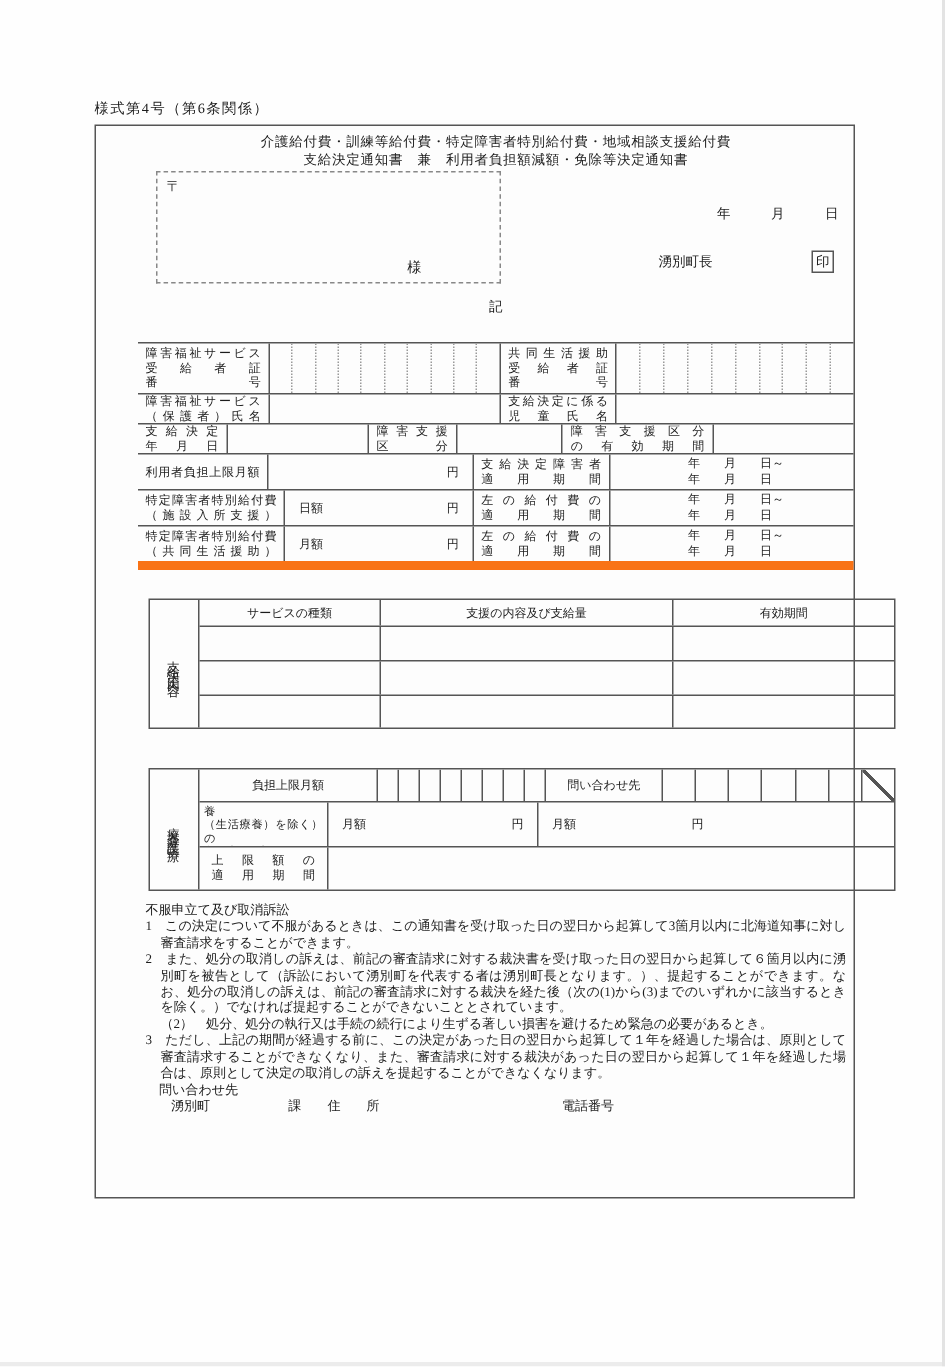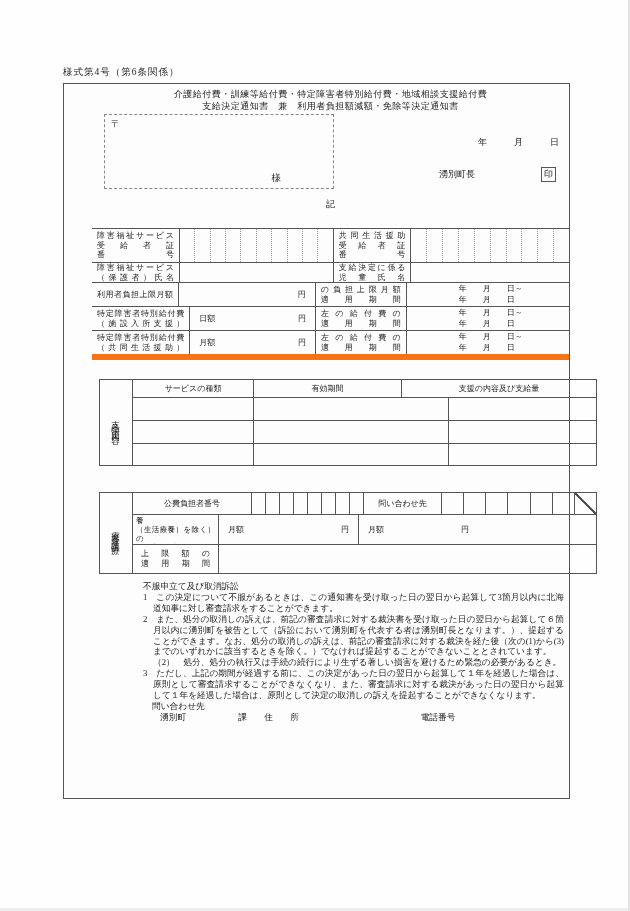--- a/index.html
+++ b/index.html
@@ -45,21 +45,21 @@
   .t1 { margin-top:17px; border-top:1px solid #555; border-bottom:6px solid #f97316; }
 
   .t23 { margin-left:7px; width:498px; border:1px solid #555; display:flex; }
   .t2 { margin-top:19px; }
   .t3 { margin-top:26px; }
   .vcell { width:35px; border-right:1px solid #555; display:flex; align-items:center; justify-content:center; }
   .vtext { writing-mode:vertical-rl; text-orientation:upright; letter-spacing:3px; font-size:8.5px; }
   .tbody { flex:1; display:flex; flex-direction:column; }
   .tokki { letter-spacing:6px; }
 
-  .footer { margin-top:7px; padding:0 5px; font-size:8.7px; line-height:10.9px;margin-left:46px; }
+  .footer { margin-top:7px; padding:0 5px; font-size:8.7px; line-height:10.9px; }
   .fi { padding-left:10px; text-indent:-10px; text-align:justify; }
   .fsub { padding-left:10px; }
   .contact-heading { padding-left:9px; }
   .contact-line { padding-left:17px; white-space:pre; }
 </style>
 </head>
 <body>
 
 <div class="page">
   <div class="content">
@@ -125,30 +125,47 @@
               <div class="jl">障害福祉サービス
 （保護者）氏名</div>
             </div>
           <div class="tc" style="width:163px"></div>
           <div class="tc" style="width:82px">
               <div class="jl">支給決定に係る
 児童氏名</div>
             </div>
           <div class="tc" style="width:168px"></div>
         </div>
+        <div class="trow" style="height:20px">
+          <div class="tc nb" style="width:62px">
+              <div class="jl">支給決定
+年月日</div>
+            </div>
+          <div class="tc" style="width:100px"></div>
+          <div class="tc" style="width:62px">
+              <div class="jl">障害支援
+区分</div>
+            </div>
+          <div class="tc" style="width:75px"></div>
+          <div class="tc" style="width:106px">
+              <div class="jl">障害支援区分
+の有効期間</div>
+            </div>
+          <div class="tc" style="width:100px"></div>
+        </div>
         <div class="trow" style="height:24px">
           <div class="tc nb" style="width:92px">
               <div class="jl">利用者負担上限月額</div>
             </div>
           <div class="tc amt" style="width:145px">
               <span></span>
               <span>円</span>
             </div>
           <div class="tc" style="width:97px">
-              <div class="jl">の負担上限月額
+              <div class="jl">支給決定障害者
 適用期間</div>
             </div>
           <div class="tc period" style="width:171px">年　　月　　日～
 年　　月　　日</div>
         </div>
         <div class="trow" style="height:24px">
           <div class="tc nb" style="width:104px">
               <div class="jl">特定障害者特別給付費
 （施設入所支援）</div>
             </div>
@@ -183,25 +200,25 @@
 
       <div class="t23 t2">
         <div class="vcell">
             <div class="vtext">支給決定内容</div>
           </div>
         <div class="tbody">
           <div class="trow first" style="height:17px">
             <div class="tc nb" style="width:120px">
                 <div class="ctr">サービスの種類</div>
               </div>
+            <div class="tc" style="width:195px">
+                <div class="ctr">支援の内容及び支給量</div>
+              </div>
             <div class="tc" style="width:148px">
                 <div class="ctr">有効期間</div>
-              </div>
-            <div class="tc" style="width:195px">
-                <div class="ctr">支援の内容及び支給量</div>
               </div>
           </div>
           <div class="trow" style="height:23px">
             <div class="tc nb" style="width:120px"></div>
               <div class="tc" style="width:195px"></div>
               <div class="tc" style="width:148px"></div>
           </div>
           <div class="trow" style="height:23px">
             <div class="tc nb" style="width:120px"></div>
               <div class="tc" style="width:195px"></div>
@@ -215,21 +232,21 @@
         </div>
       </div>
 
       <div class="t23 t3">
         <div class="vcell">
             <div class="vtext">療養介護医療</div>
           </div>
         <div class="tbody">
           <div class="trow first" style="height:21px">
             <div class="tc nb" style="width:118px">
-                <div class="ctr">公費負担者番号</div>
+                <div class="ctr">負担上限月額</div>
               </div>
             <div class="tc ngrid" style="width:112px">
               <div class="scell nb"></div>
                 <div class="scell"></div>
                 <div class="scell"></div>
                 <div class="scell"></div>
                 <div class="scell"></div>
                 <div class="scell"></div>
                 <div class="scell"></div>
                 <div class="scell"></div>

